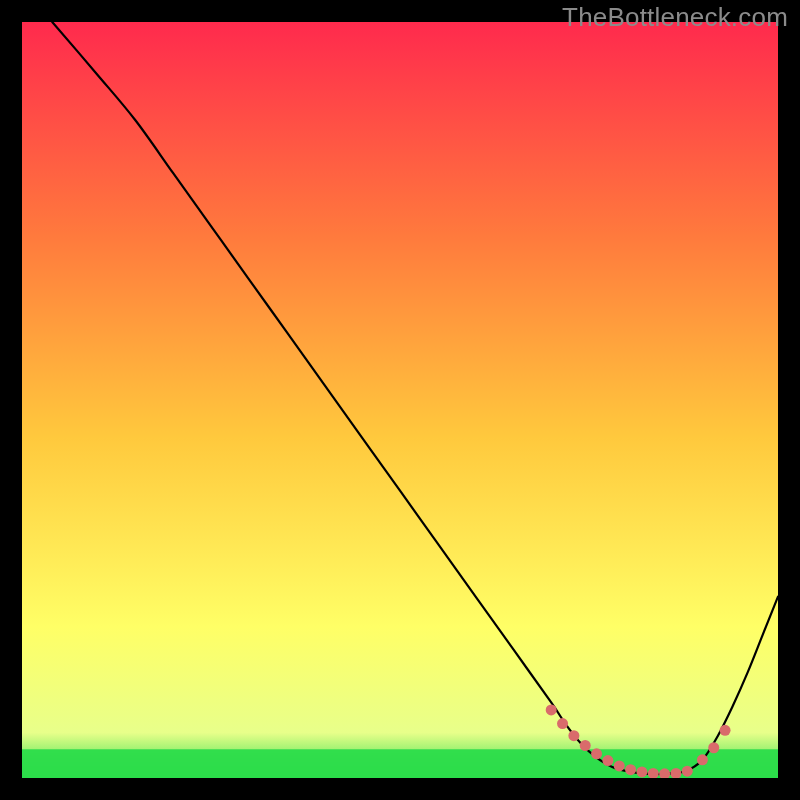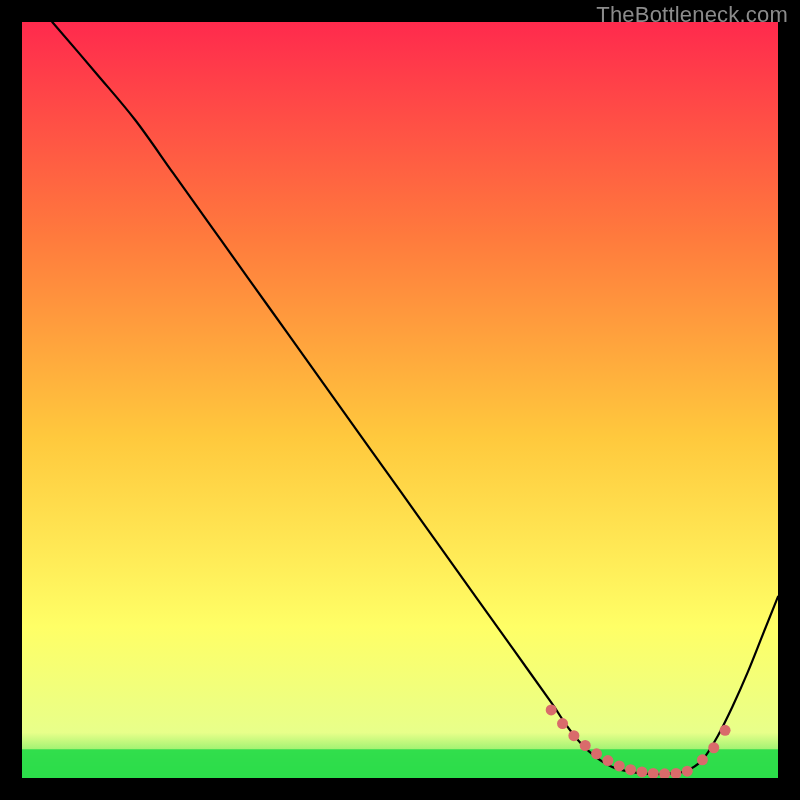--- a/index.html
+++ b/index.html
@@ -40,21 +40,21 @@
   .markers {
     position: absolute;
     inset: 0;
   }
   .watermark {
     position: absolute;
     top: 2px;
     right: 12px;
     color: #8b8b8b;
     font-family: Arial, Helvetica, sans-serif;
-    font-size: 22px;
+    font-size: 26px;
     letter-spacing: 0.2px;
     user-select: none;
   }
 </style>
 </head>
 <body>
 
 <div class="stage">
 
   <div class="plot-area">

